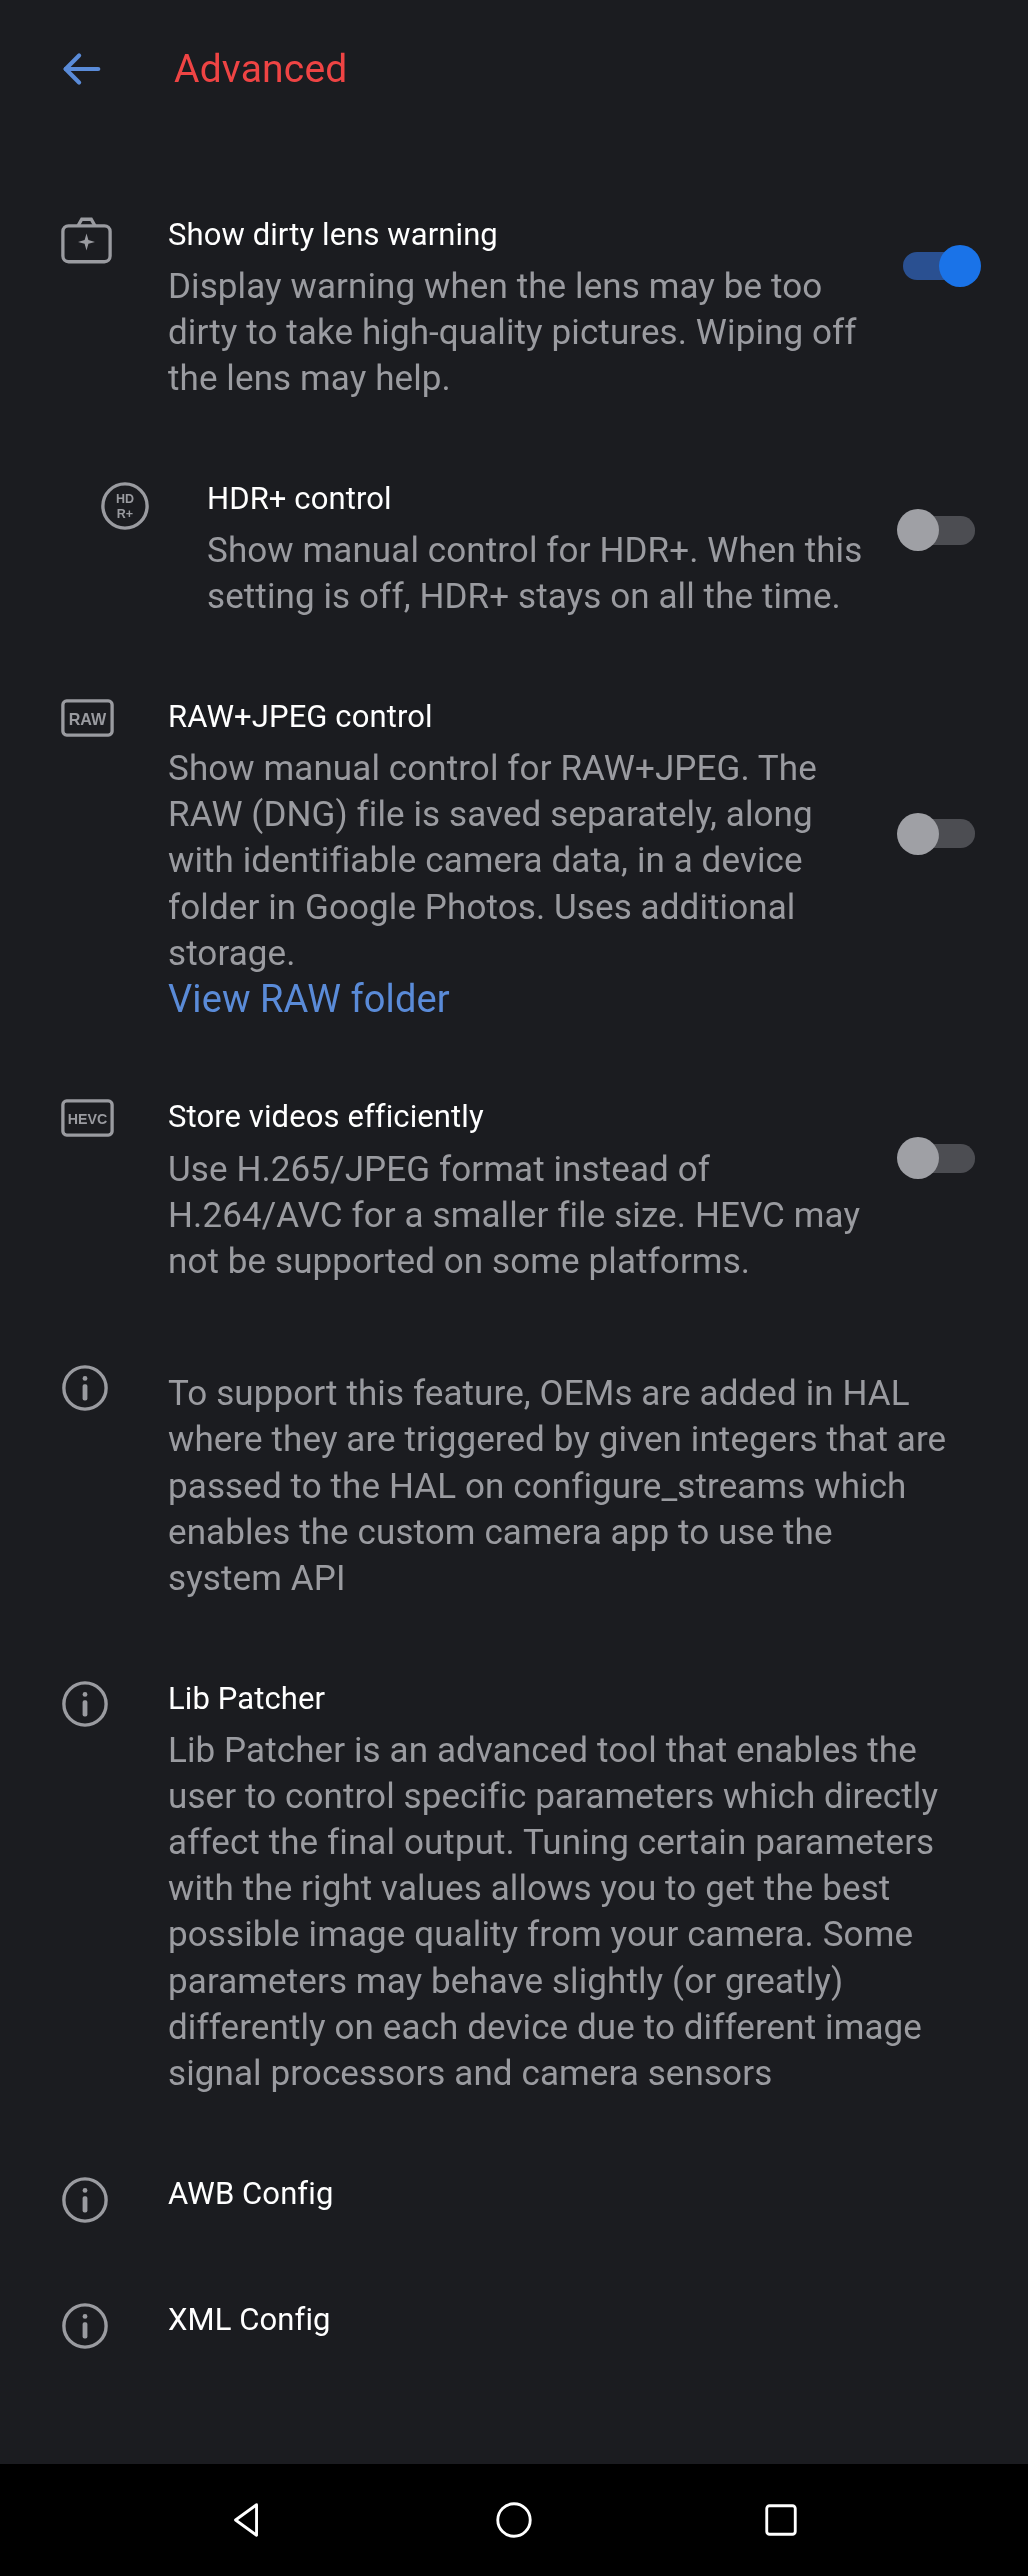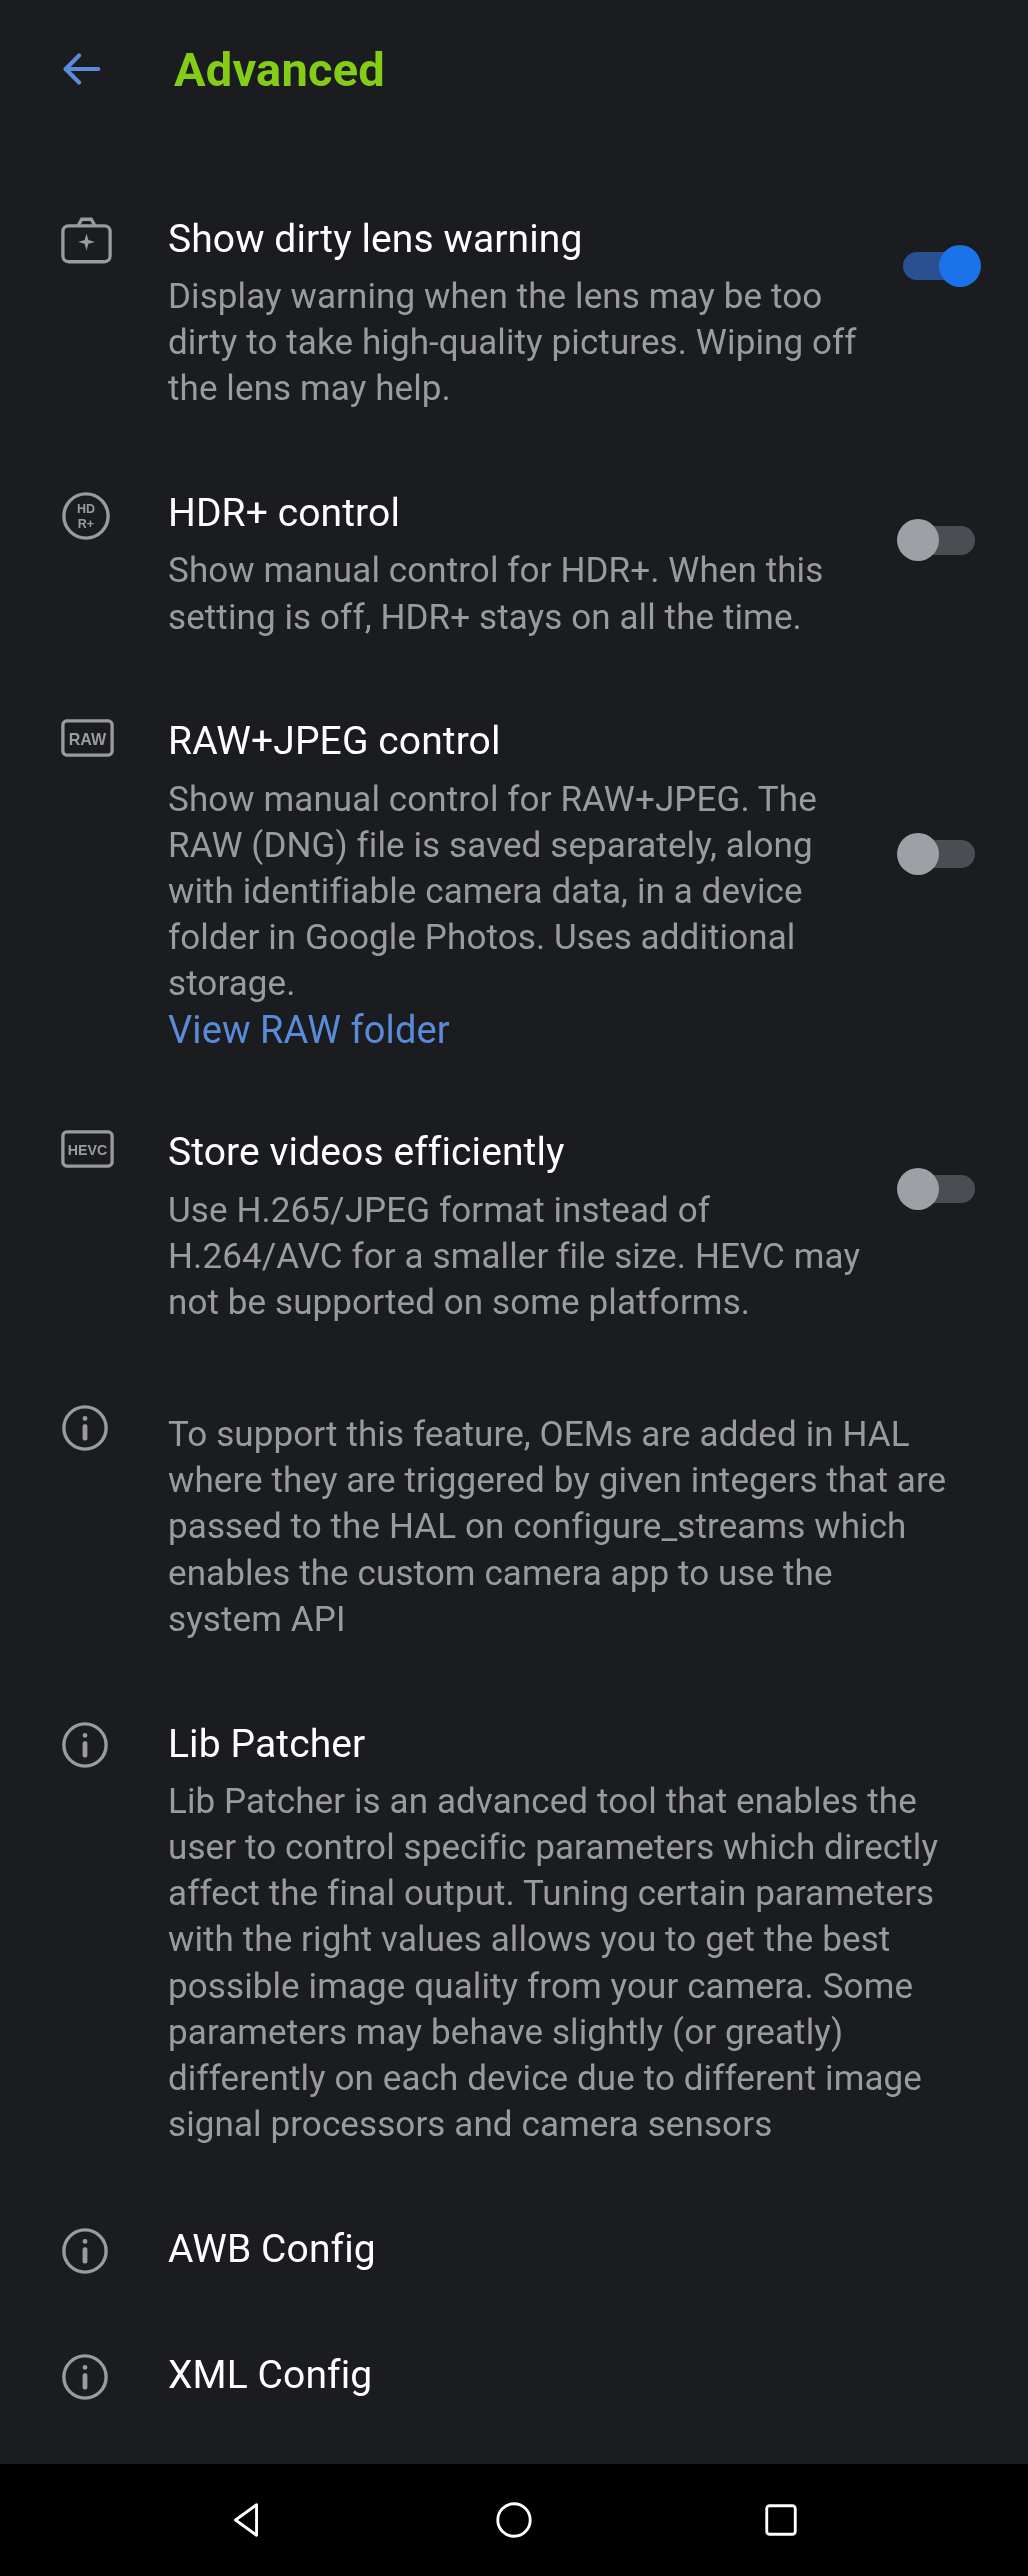--- a/index.html
+++ b/index.html
@@ -26,24 +26,24 @@
   .back-btn {
     width: 69px;
     height: 69px;
     display: flex;
     align-items: center;
     justify-content: center;
     cursor: pointer;
   }
   .header-title {
     margin-left: 59px;
-    font-size: 47px;
-    font-weight: 700;
+    font-size: 39px;
+    font-weight: 400;
     letter-spacing: 0.2px;
-    color: #84cc16;
+    color: #ef4444;
   }
   .content {
     padding-top: 46px;
   }
   .row {
     display: flex;
     padding: 30.5px 32px 30.5px 61px;
     align-items: flex-start;
   }
   .icon-col {
@@ -52,21 +52,21 @@
     display: flex;
     justify-content: flex-start;
     padding-top: 1.9px;
   }
   .icon-col svg { display: block; }
   .text-col {
     flex: 1 1 auto;
     padding-right: 19px;
   }
   .row-title {
-    font-size: 39px;
+    font-size: 31px;
     color: #fff;
     line-height: 1.28;
     font-weight: 400;
     letter-spacing: 0.1px;
   }
   .row-desc {
     font-size: 35px;
     color: #9a9ba0;
     line-height: 1.32;
     margin-top: 9.5px;
@@ -161,21 +161,21 @@
         <div class="row-desc">Display warning when the lens may be too dirty to take high-quality pictures. Wiping off the lens may help.</div>
       </div>
       <div class="switch-col">
         <div class="switch on">
           <div class="track"></div>
             <div class="thumb"></div>
         </div>
       </div>
     </div>
 
-    <div class="row" style="padding-top:46px;">
+    <div class="row" style="padding-top:46px;margin-left:39px;">
       <div class="icon-col">
         <svg width="50" height="50" viewBox="0 0 52 52">
           <circle cx="26" cy="26" r="23" fill="none" stroke="#9a9ba0" stroke-width="3.5"></circle>
           <text x="26" y="23" font-size="13" font-weight="700" fill="#9a9ba0" text-anchor="middle" font-family="Arial">HD</text>
           <text x="26" y="38" font-size="13" font-weight="700" fill="#9a9ba0" text-anchor="middle" font-family="Arial">R+</text>
         </svg>
       </div>
       <div class="text-col">
         <div class="row-title">HDR+ control</div>
         <div class="row-desc">Show manual control for HDR+. When this setting is off, HDR+ stays on all the time.</div>

